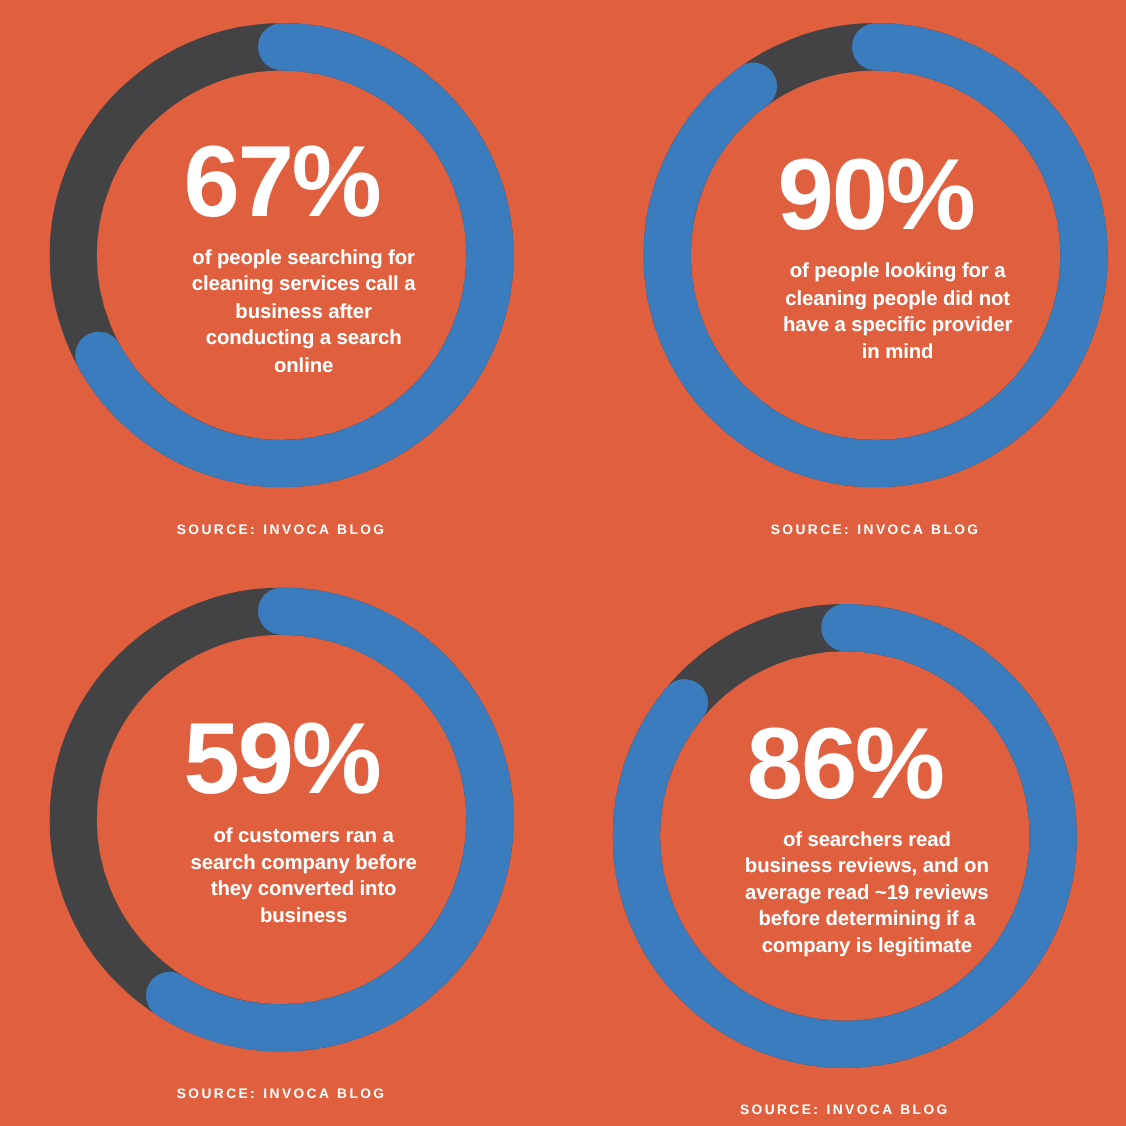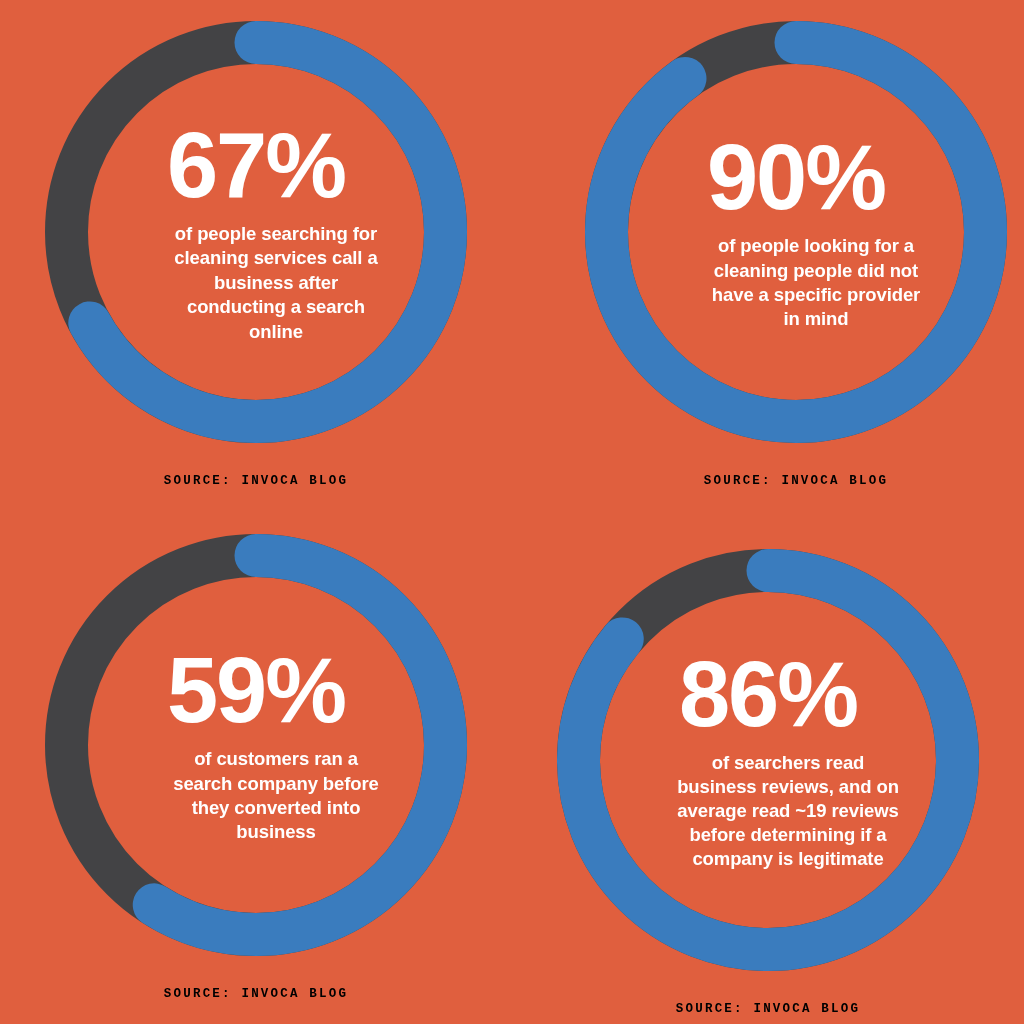--- a/index.html
+++ b/index.html
@@ -65,25 +65,24 @@
     letter-spacing: -0.1px;
     max-width: 268px;
     margin-left: 40px;
   }
   .source {
     position: absolute;
     left: 0;
     top: 474px;
     width: 512px;
     text-align: center;
-    color: #000000;
+    color: #ffffff;
     font-size: 12.5px;
     font-weight: bold;
     letter-spacing: 2.2px;
-    font-family: Liberation Mono, monospace;
   }
   
   .cell-0 { left: 0px;   top: 0px;   }
   .cell-1 { left: 540px; top: 0px;   }
   .cell-2 { left: 0px;   top: 513px; padding-left: 24px; }
   .cell-3 { left: 512px; top: 528px; }
   
   .cell-3 .desc { line-height: 1.3; }
 </style>
 </head>

